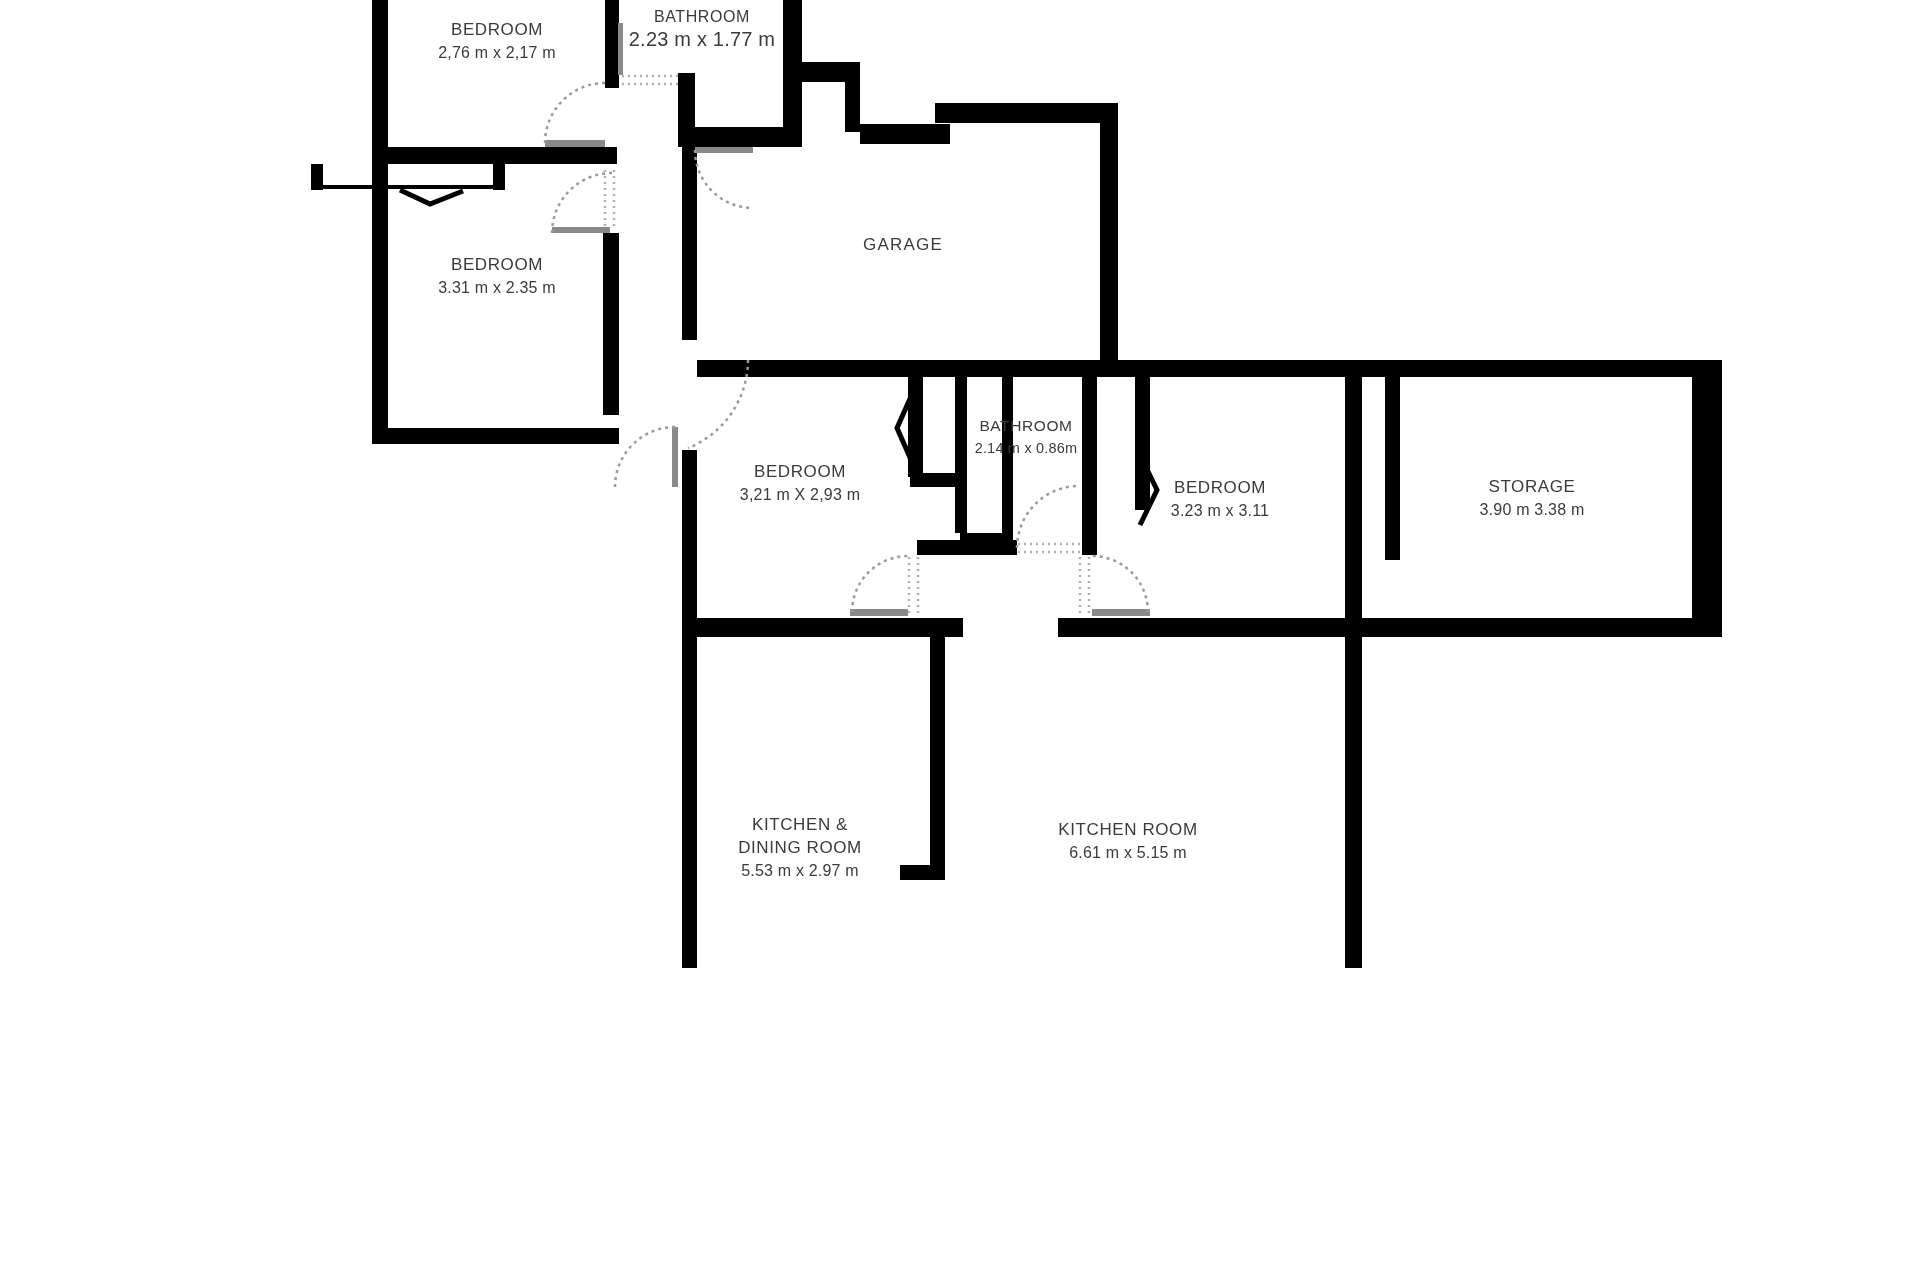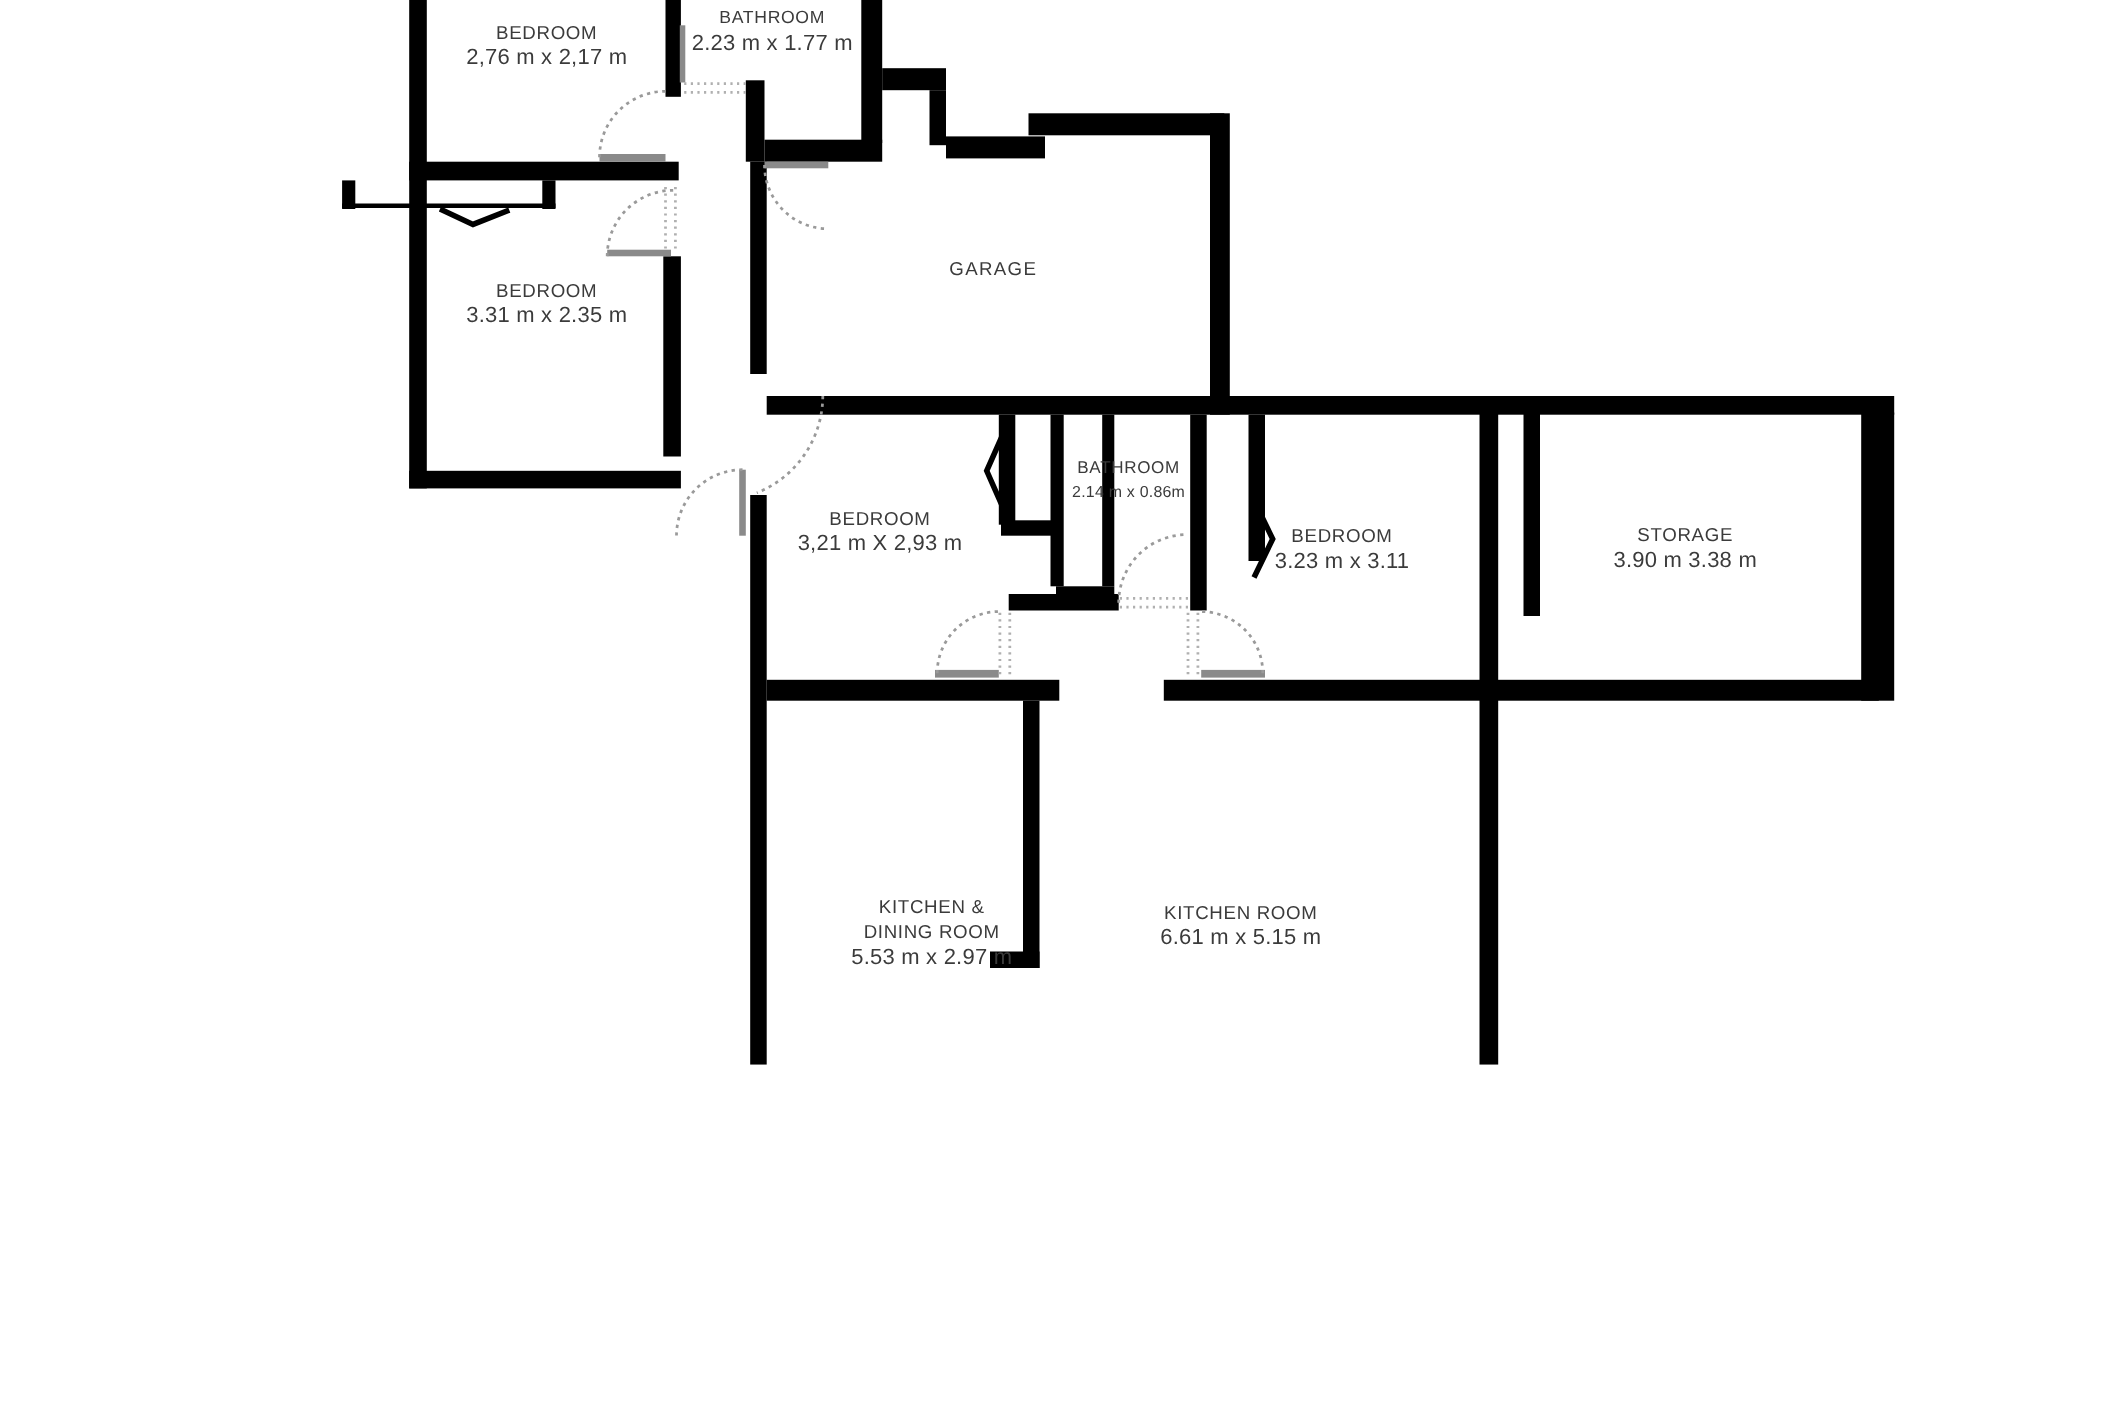--- a/index.html
+++ b/index.html
@@ -2,21 +2,21 @@
 <html><head>
 <meta charset="utf-8">
 <style>
   html,body{margin:0;padding:0;background:#ffffff;}
   .stage{position:relative;width:1920px;height:968px;background:#ffffff;overflow:hidden;
          font-family:"Liberation Sans", sans-serif;}
   .plan-svg{position:absolute;left:0;top:0;}
   .room-label{position:absolute;transform:translateX(-50%);text-align:center;
               color:#3b3b3b;white-space:nowrap;line-height:23px;}
   .room-label .name{font-size:17px;letter-spacing:.6px;display:block;}
-  .room-label .dims{font-size:20px;letter-spacing:.2px;display:block;}
+  .room-label .dims{font-size:16px;letter-spacing:.2px;display:block;}
   .room-label.small .name{font-size:16px;}
   .room-label.small .dims{font-size:20px;}
   .room-label.xsmall .name{font-size:15.5px;}
   .room-label.xsmall .dims{font-size:14.5px;}
   .room-label.bold .name{font-weight:bold;font-size:19px;color:#1f1f1f;letter-spacing:1px;text-align:right;}
   .room-label.wide .name{letter-spacing:1.2px;}
 </style>
 </head>
 <body>
 
@@ -149,21 +149,21 @@
   <div class="room-label" style="left: 1220px; top: 476px;">
     <span class="name">BEDROOM</span>
     <span class="dims">3.23 m x 3.11</span>
   </div>
 
   <div class="room-label" style="left: 1532px; top: 475px;">
     <span class="name">STORAGE</span>
     <span class="dims">3.90 m 3.38 m</span>
   </div>
 
-  <div class="room-label" style="left: 847px; top: 813px;">
+  <div class="room-label" style="left: 800px; top: 813px;">
     <span class="name">KITCHEN &amp;</span>
     <span class="name">DINING ROOM</span>
     <span class="dims">5.53 m x 2.97 m</span>
   </div>
 
   <div class="room-label" style="left: 1128px; top: 818px;">
     <span class="name">KITCHEN ROOM</span>
     <span class="dims">6.61 m x 5.15 m</span>
   </div>
 

